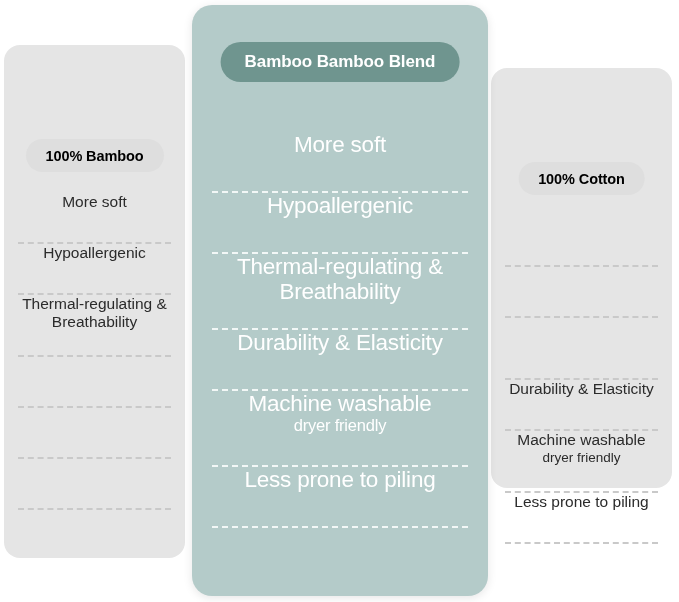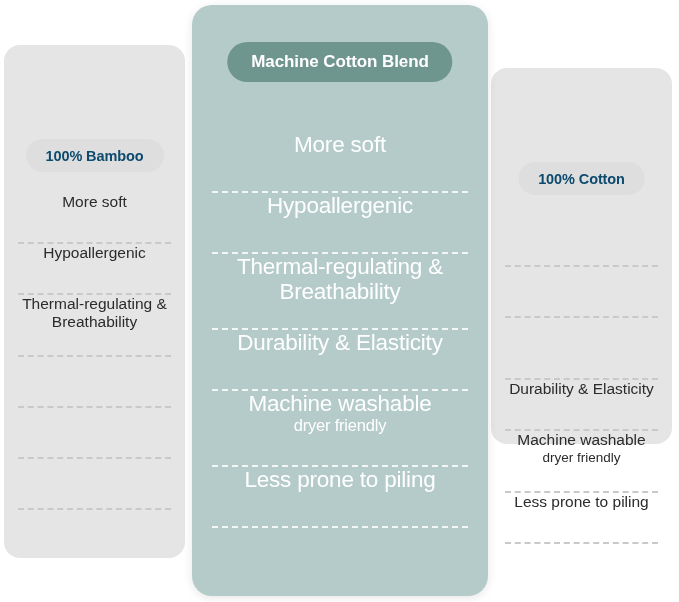--- a/index.html
+++ b/index.html
@@ -28,21 +28,21 @@
     border-radius: 16px;
   }
 
   .panel-side {
     background: #e5e5e5;
     width: 181px;
     top: 45px;
     height: 513px;
   }
   #panel-left  { left: 4px; }
-  #panel-right { left: 491px; top: 68px; height: 376px; padding-left: 37px; }
+  #panel-right { left: 491px; top: 68px; height: 420px; padding-left: 37px; }
 
   #panel-center {
     left: 192px;
     top: 5px;
     width: 296px;
     height: 591px;
     background: #b4cbc9;
     border-radius: 20px;
     box-shadow: 0 2px 10px rgba(0,0,0,0.10);
     z-index: 5;
@@ -55,21 +55,21 @@
     display: flex;
     align-items: center;
     justify-content: center;
     border-radius: 999px;
     font-weight: bold;
     letter-spacing: -0.1px;
     white-space: nowrap;
   }
   .badge-side {
     background: #dedede;
-    color: #0c4a6e;
+    color: #000000;
     font-size: 14.5px;
     height: 33px;
     left: 50%;
     transform: translateX(-50%);
     padding: 0 20px;
   }
   #badge-left  { top: 94px; }
   #badge-right { top: 94px; }
 
   #badge-center {
@@ -195,21 +195,21 @@
       </div>
 
       <div class="row row-side">
         <span class="row-text">Less prone to piling</span>
       </div>
 
     </div>
   </div>
 
   <div class="panel" id="panel-center">
-    <div class="badge" id="badge-center">Machine Cotton Blend</div>
+    <div class="badge" id="badge-center">Bamboo Bamboo Blend</div>
     <div class="rows rows-center">
 
       <div class="row row-center">
         <span class="row-text">More soft</span>
       </div>
 
       <div class="row row-center">
         <span class="row-text">Hypoallergenic</span>
       </div>
 

